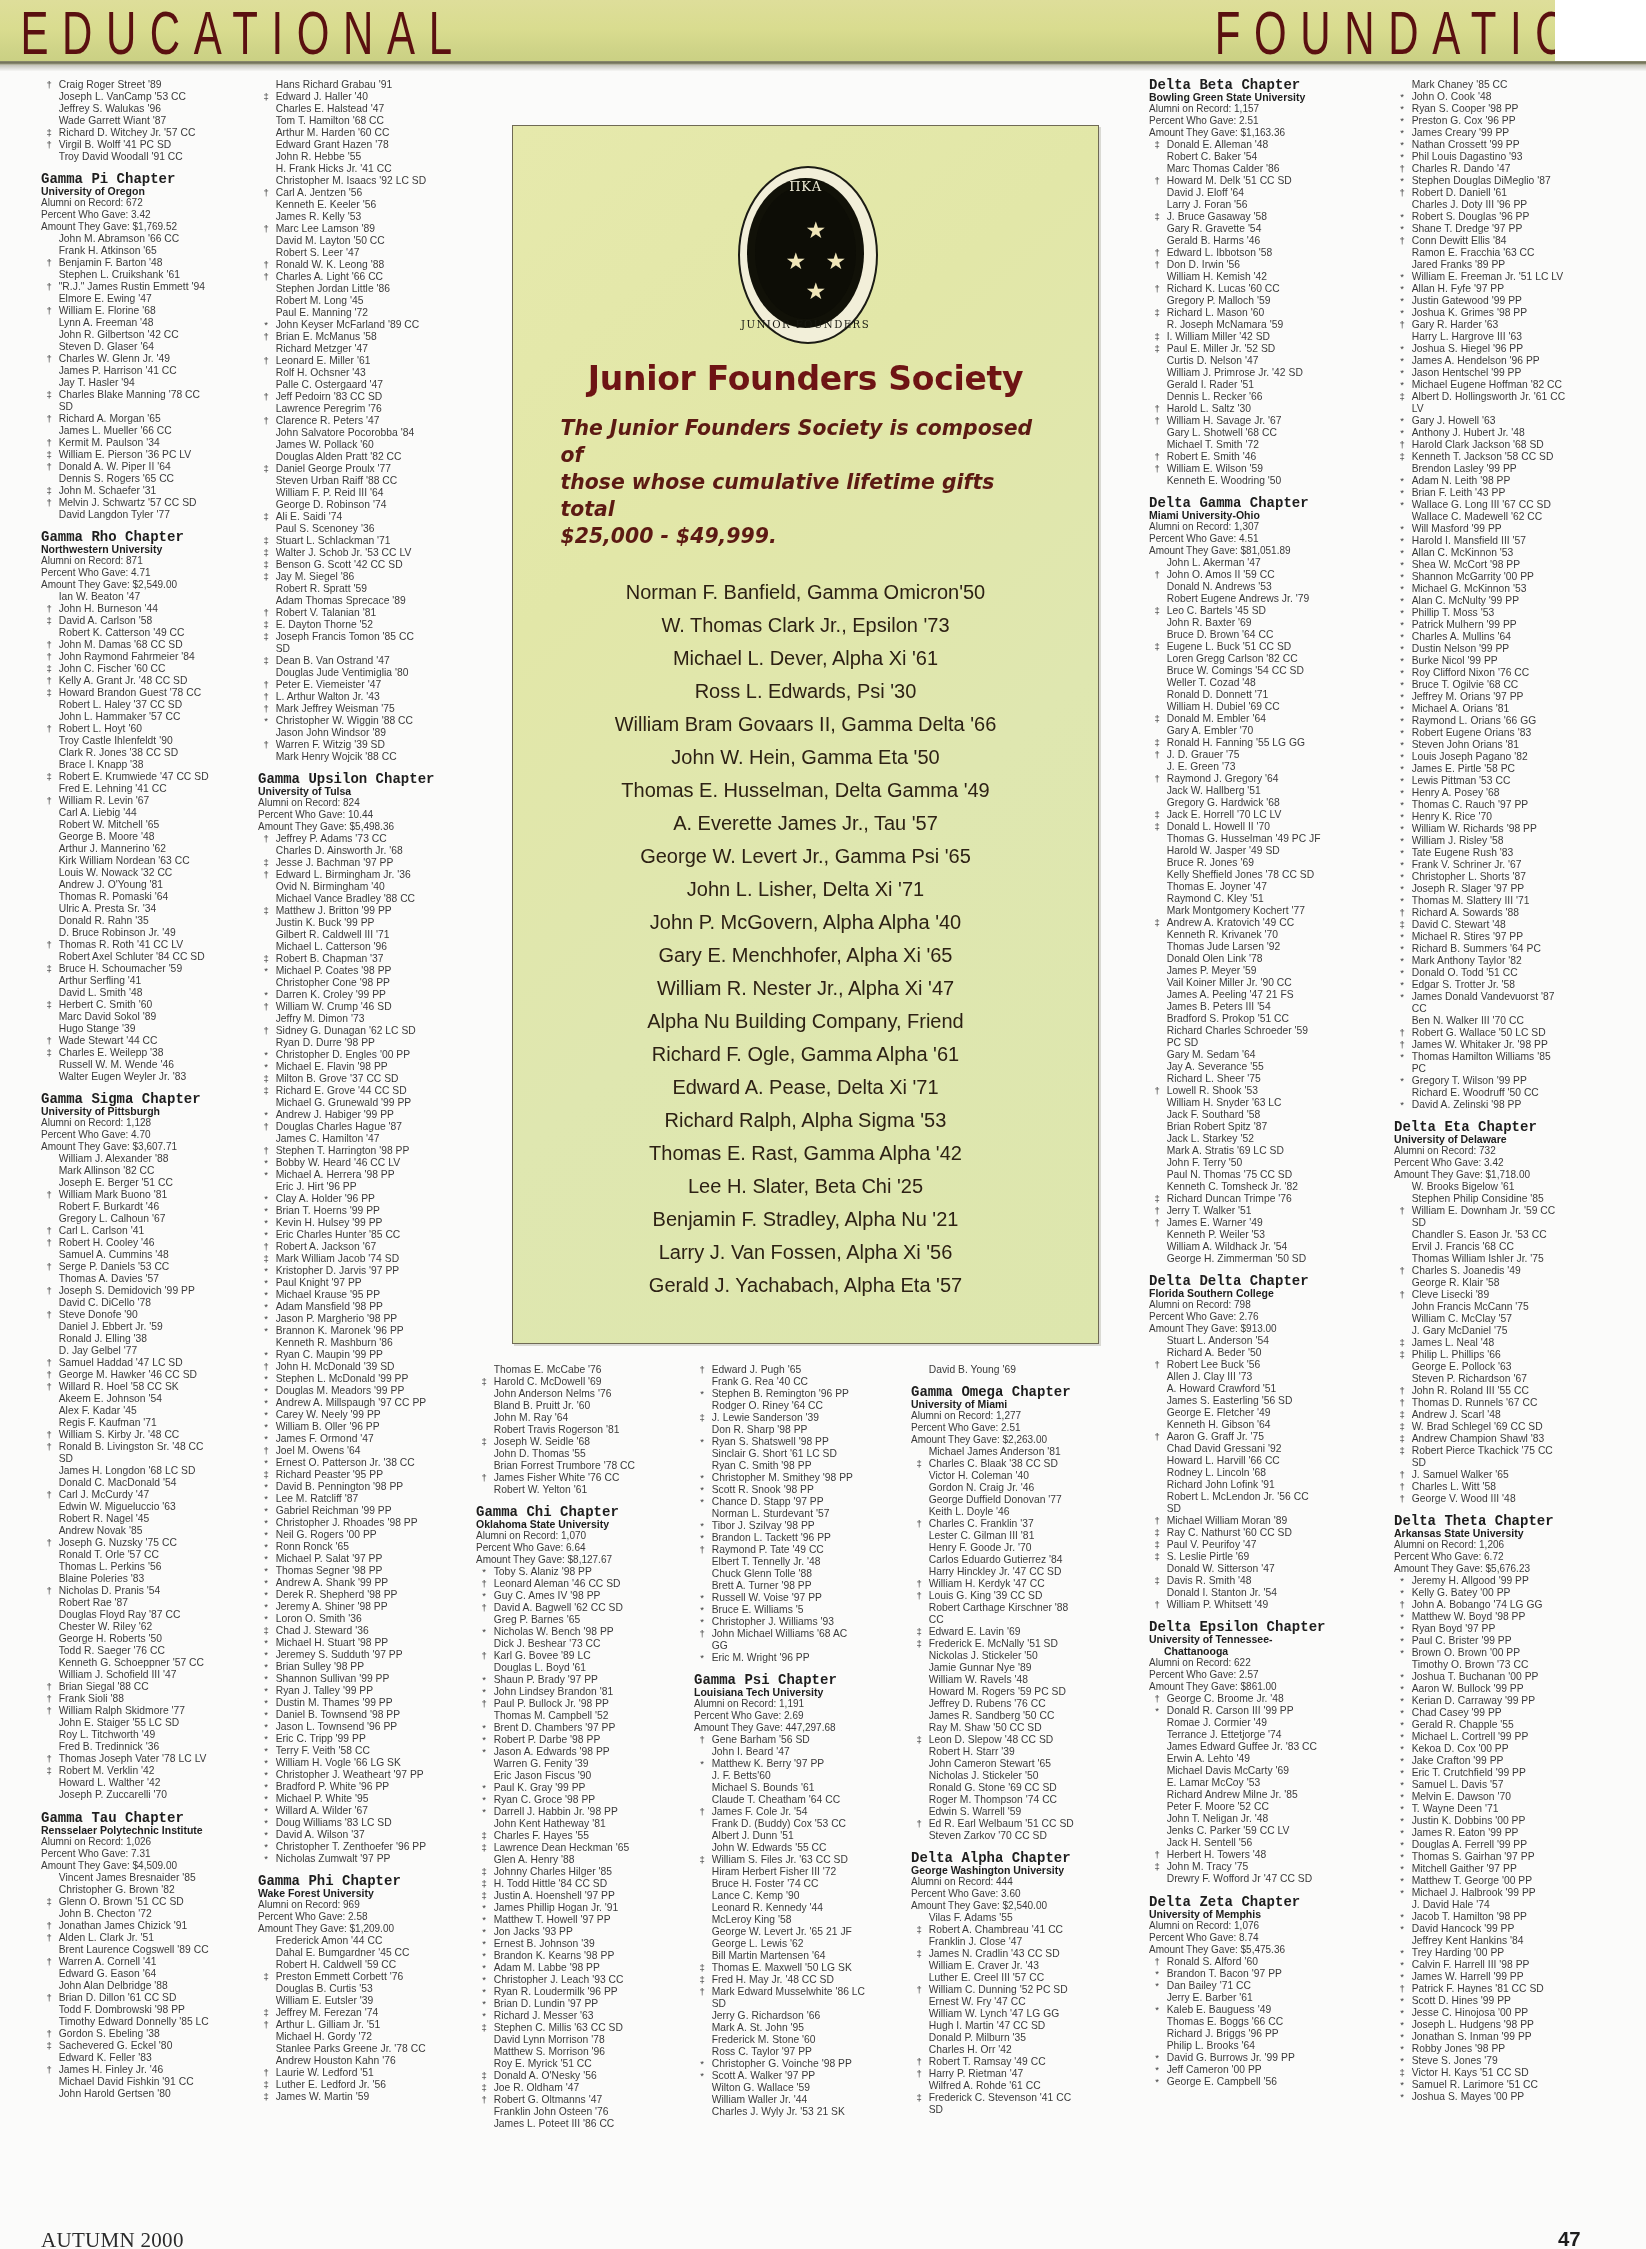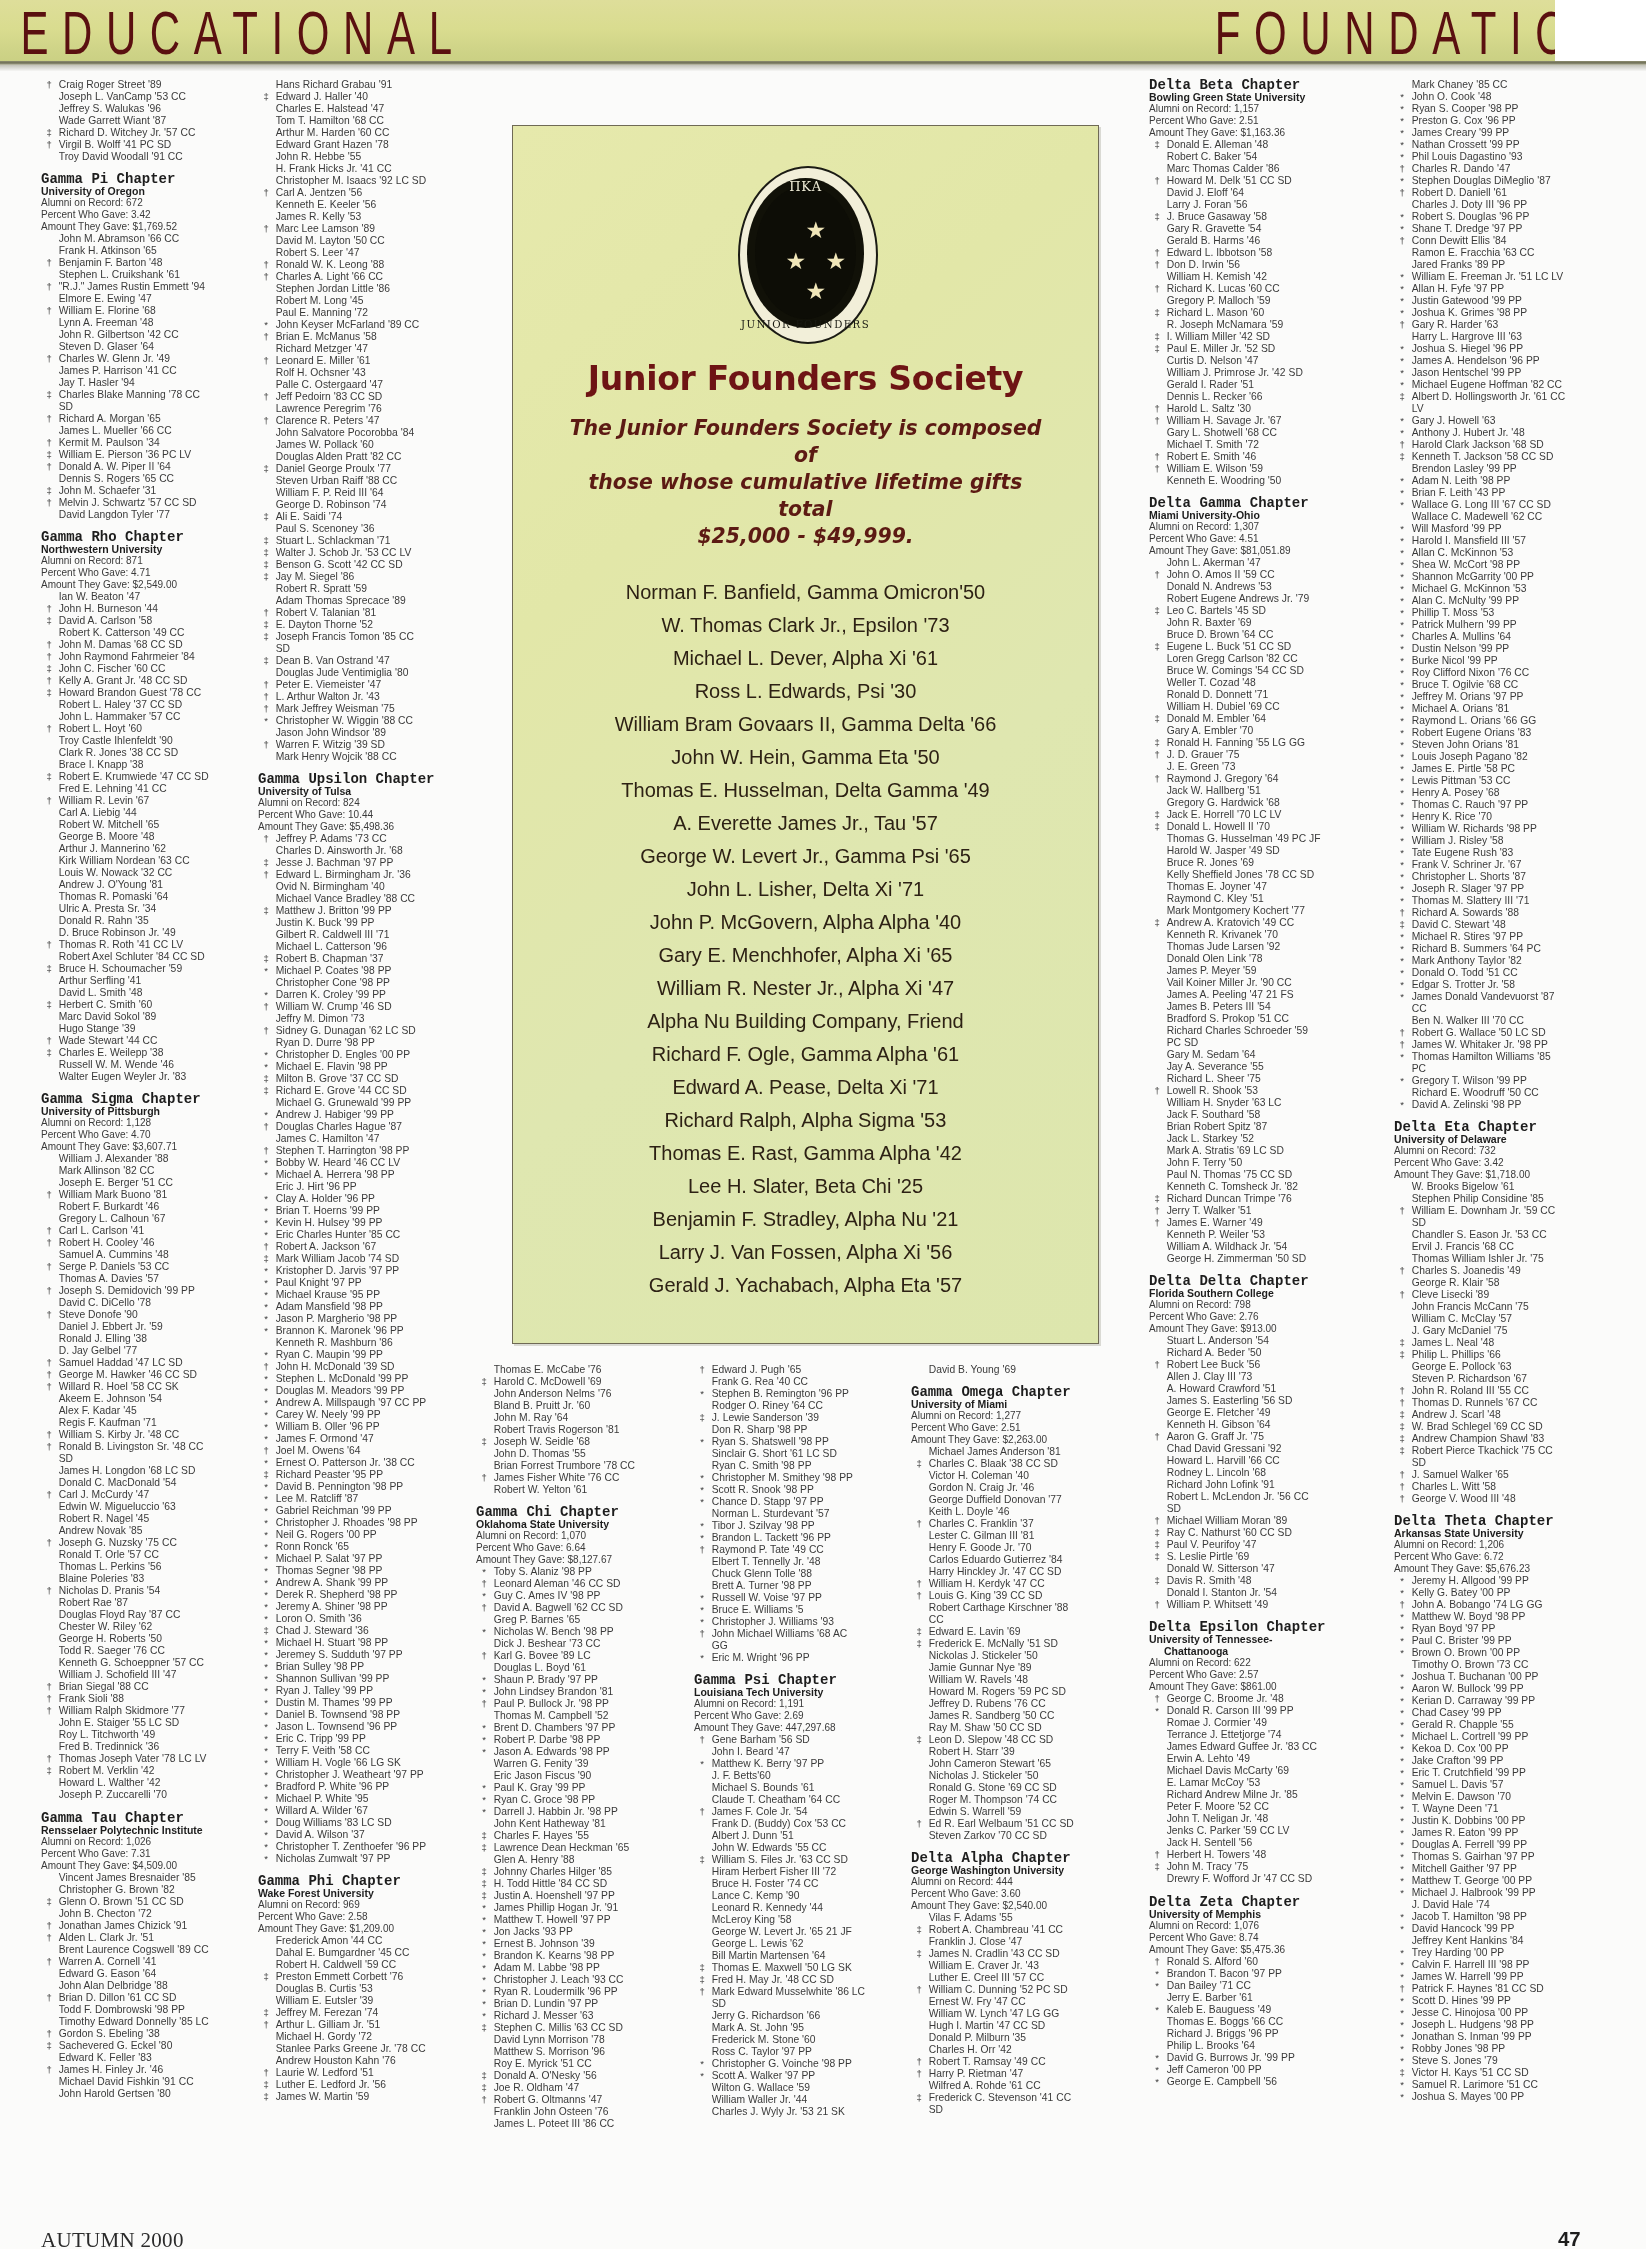--- a/index.html
+++ b/index.html
@@ -128,21 +128,20 @@
     color:#6e1414;
     letter-spacing:-0.3px;
     text-align:center;
   }
   #feature .blurb{
     margin:17.7px 0 0 0;
     font-family:"DejaVu Sans", sans-serif;
     font-style:italic;font-weight:bold;
     font-size:20.4px;line-height:27px;
     color:#5c1a13;
-    text-align:center;
     max-width:490px;
   }
   #feature .names{
     margin-top:26px;width:100%;
     text-align:center;
   }
   #feature .names .nm{
     display:block;
     font-family:"Liberation Sans", sans-serif;
     font-size:20px;line-height:33px;

